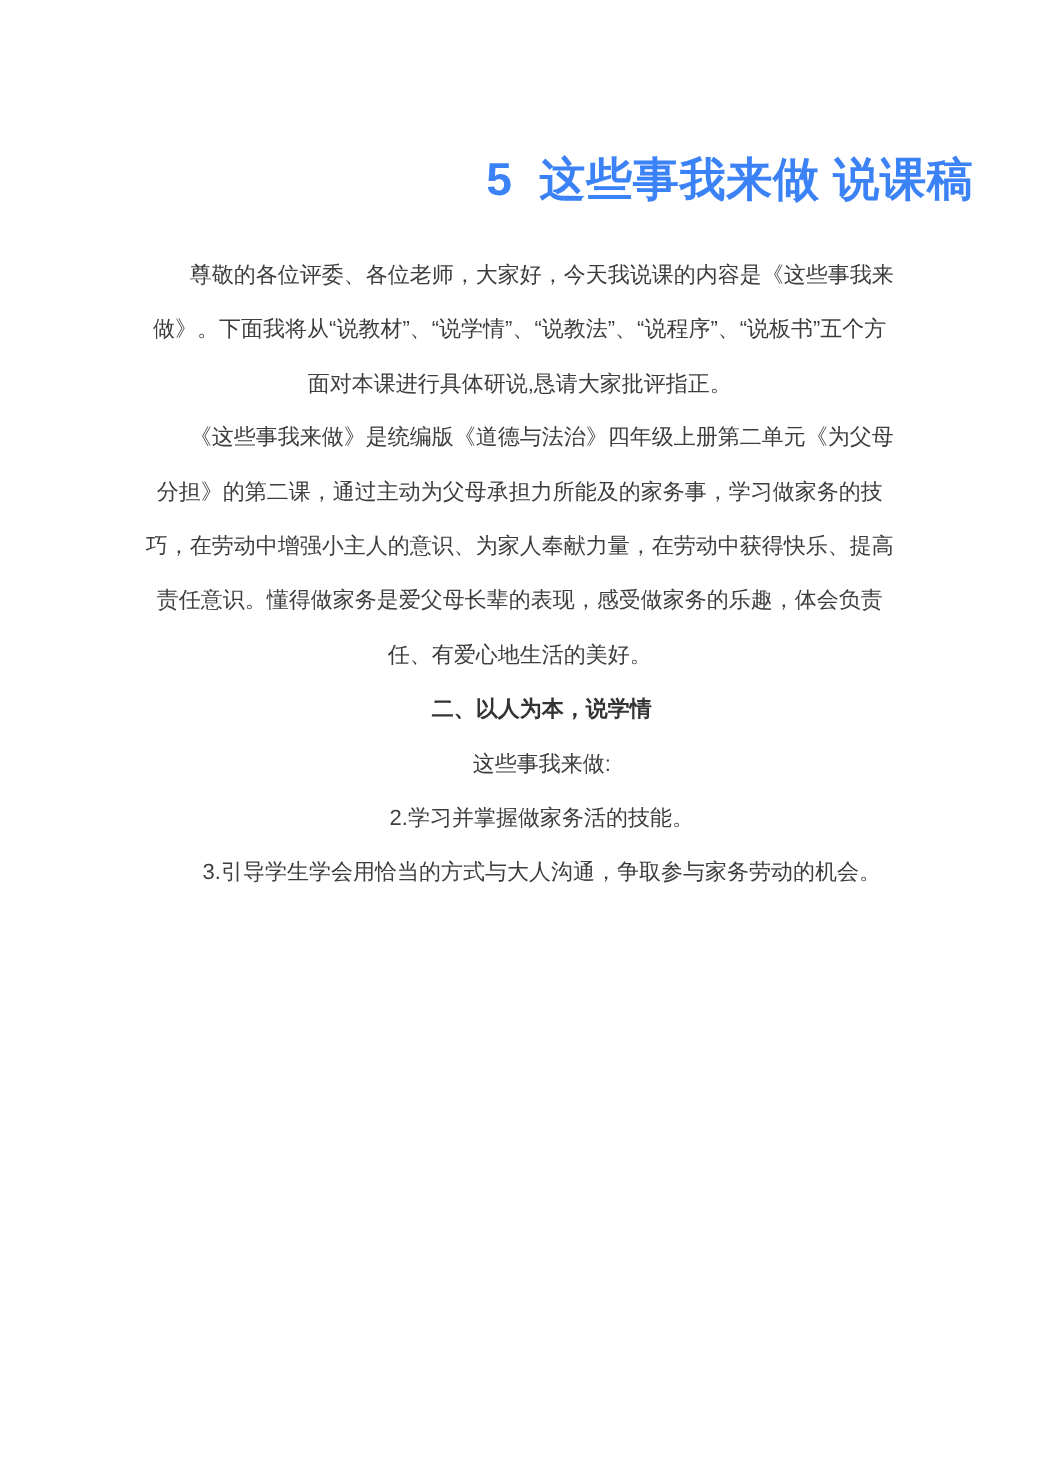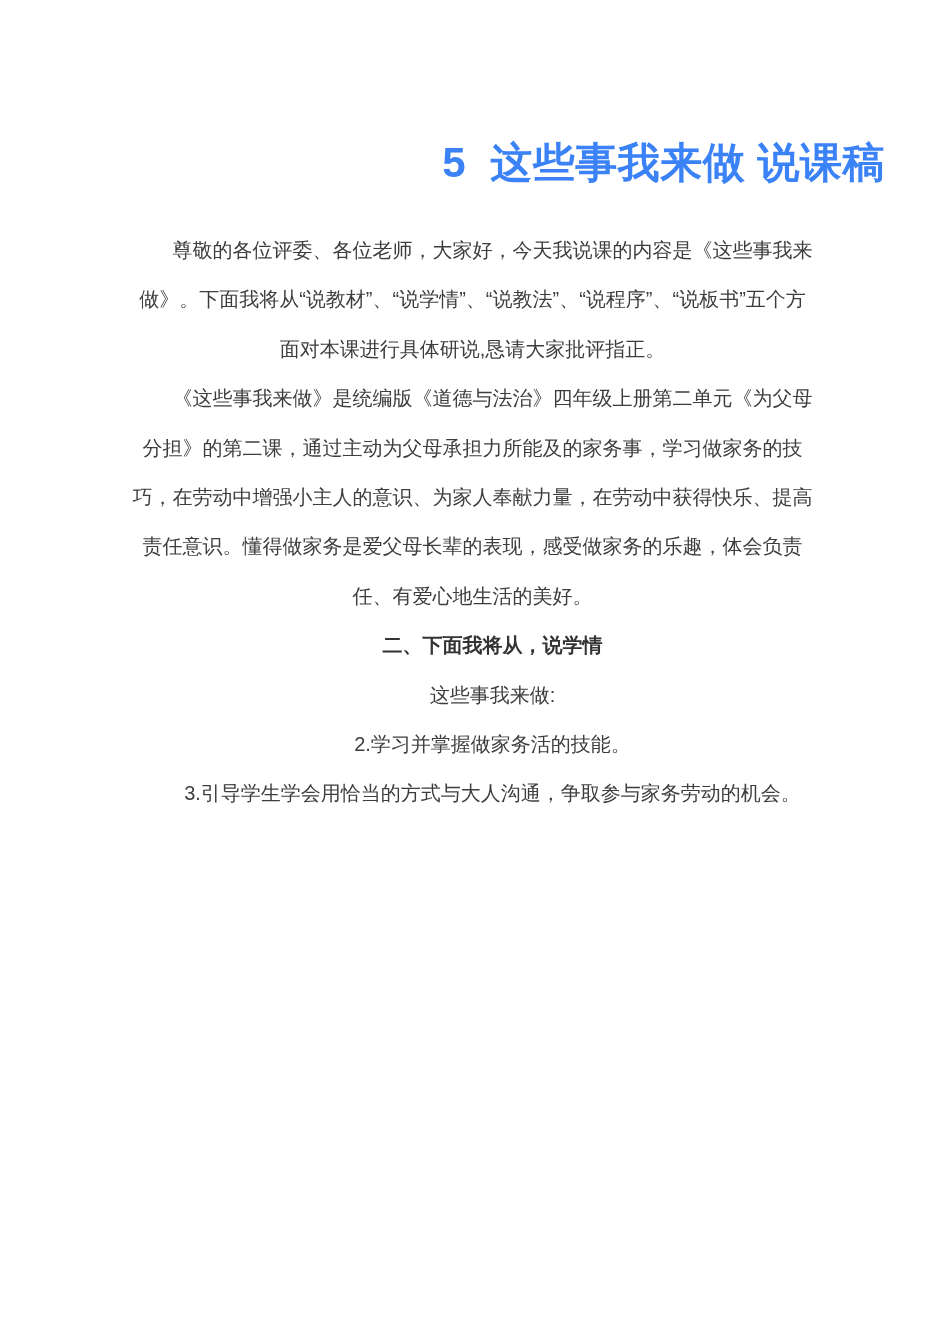--- a/index.html
+++ b/index.html
@@ -47,18 +47,18 @@
 </style>
 </head>
 <body>
 
 <div class="doc-page">
   <h1 class="doc-title">5  这些事我来做 说课稿</h1>
 
   <div class="doc-body">
     <p class="para">尊敬的各位评委、各位老师，大家好，今天我说课的内容是《这些事我来做》。下面我将从“说教材”、“说学情”、“说教法”、“说程序”、“说板书”五个方面对本课进行具体研说,恳请大家批评指正。</p>
     <p class="para">《这些事我来做》是统编版《道德与法治》四年级上册第二单元《为父母分担》的第二课，通过主动为父母承担力所能及的家务事，学习做家务的技巧，在劳动中增强小主人的意识、为家人奉献力量，在劳动中获得快乐、提高责任意识。懂得做家务是爱父母长辈的表现，感受做家务的乐趣，体会负责任、有爱心地生活的美好。</p>
-    <p class="heading">二、下面我将从，说学情</p>
+    <p class="heading">二、以人为本，说学情</p>
     <p class="para">这些事我来做:</p>
     <p class="para">2.学习并掌握做家务活的技能。</p>
     <p class="para">3.引导学生学会用恰当的方式与大人沟通，争取参与家务劳动的机会。</p>
   </div>
 </div>
 
 </body></html>

